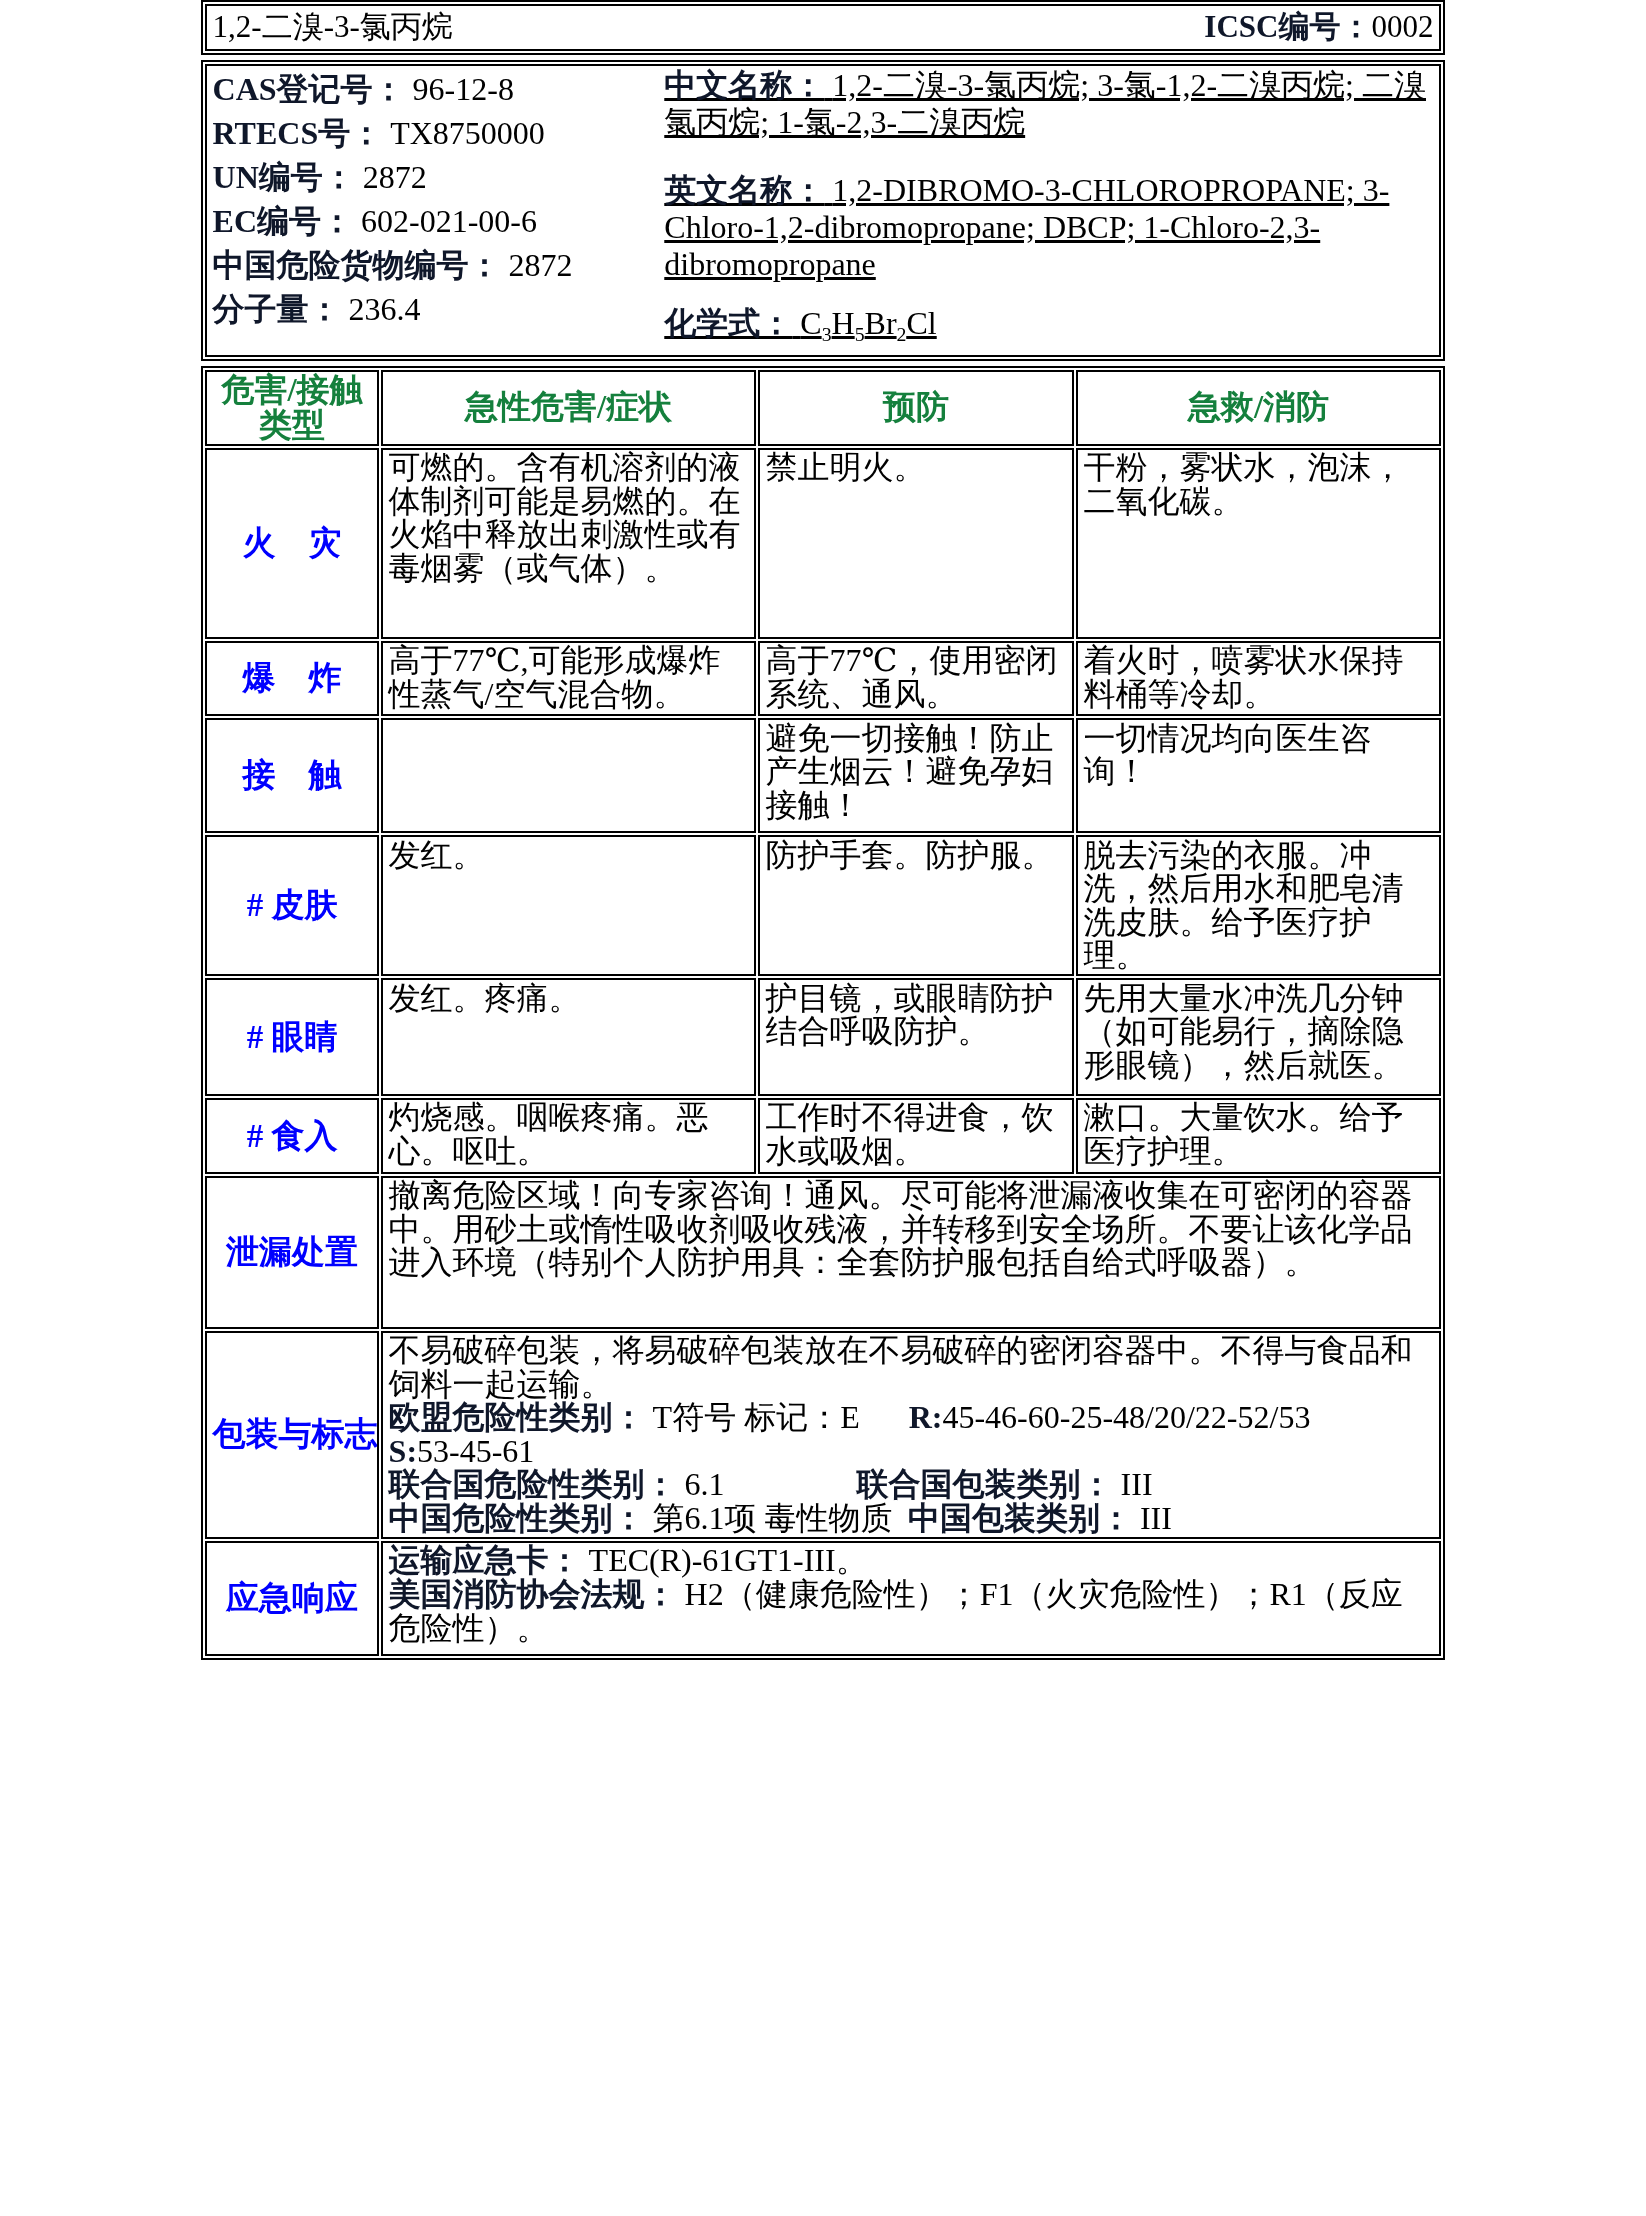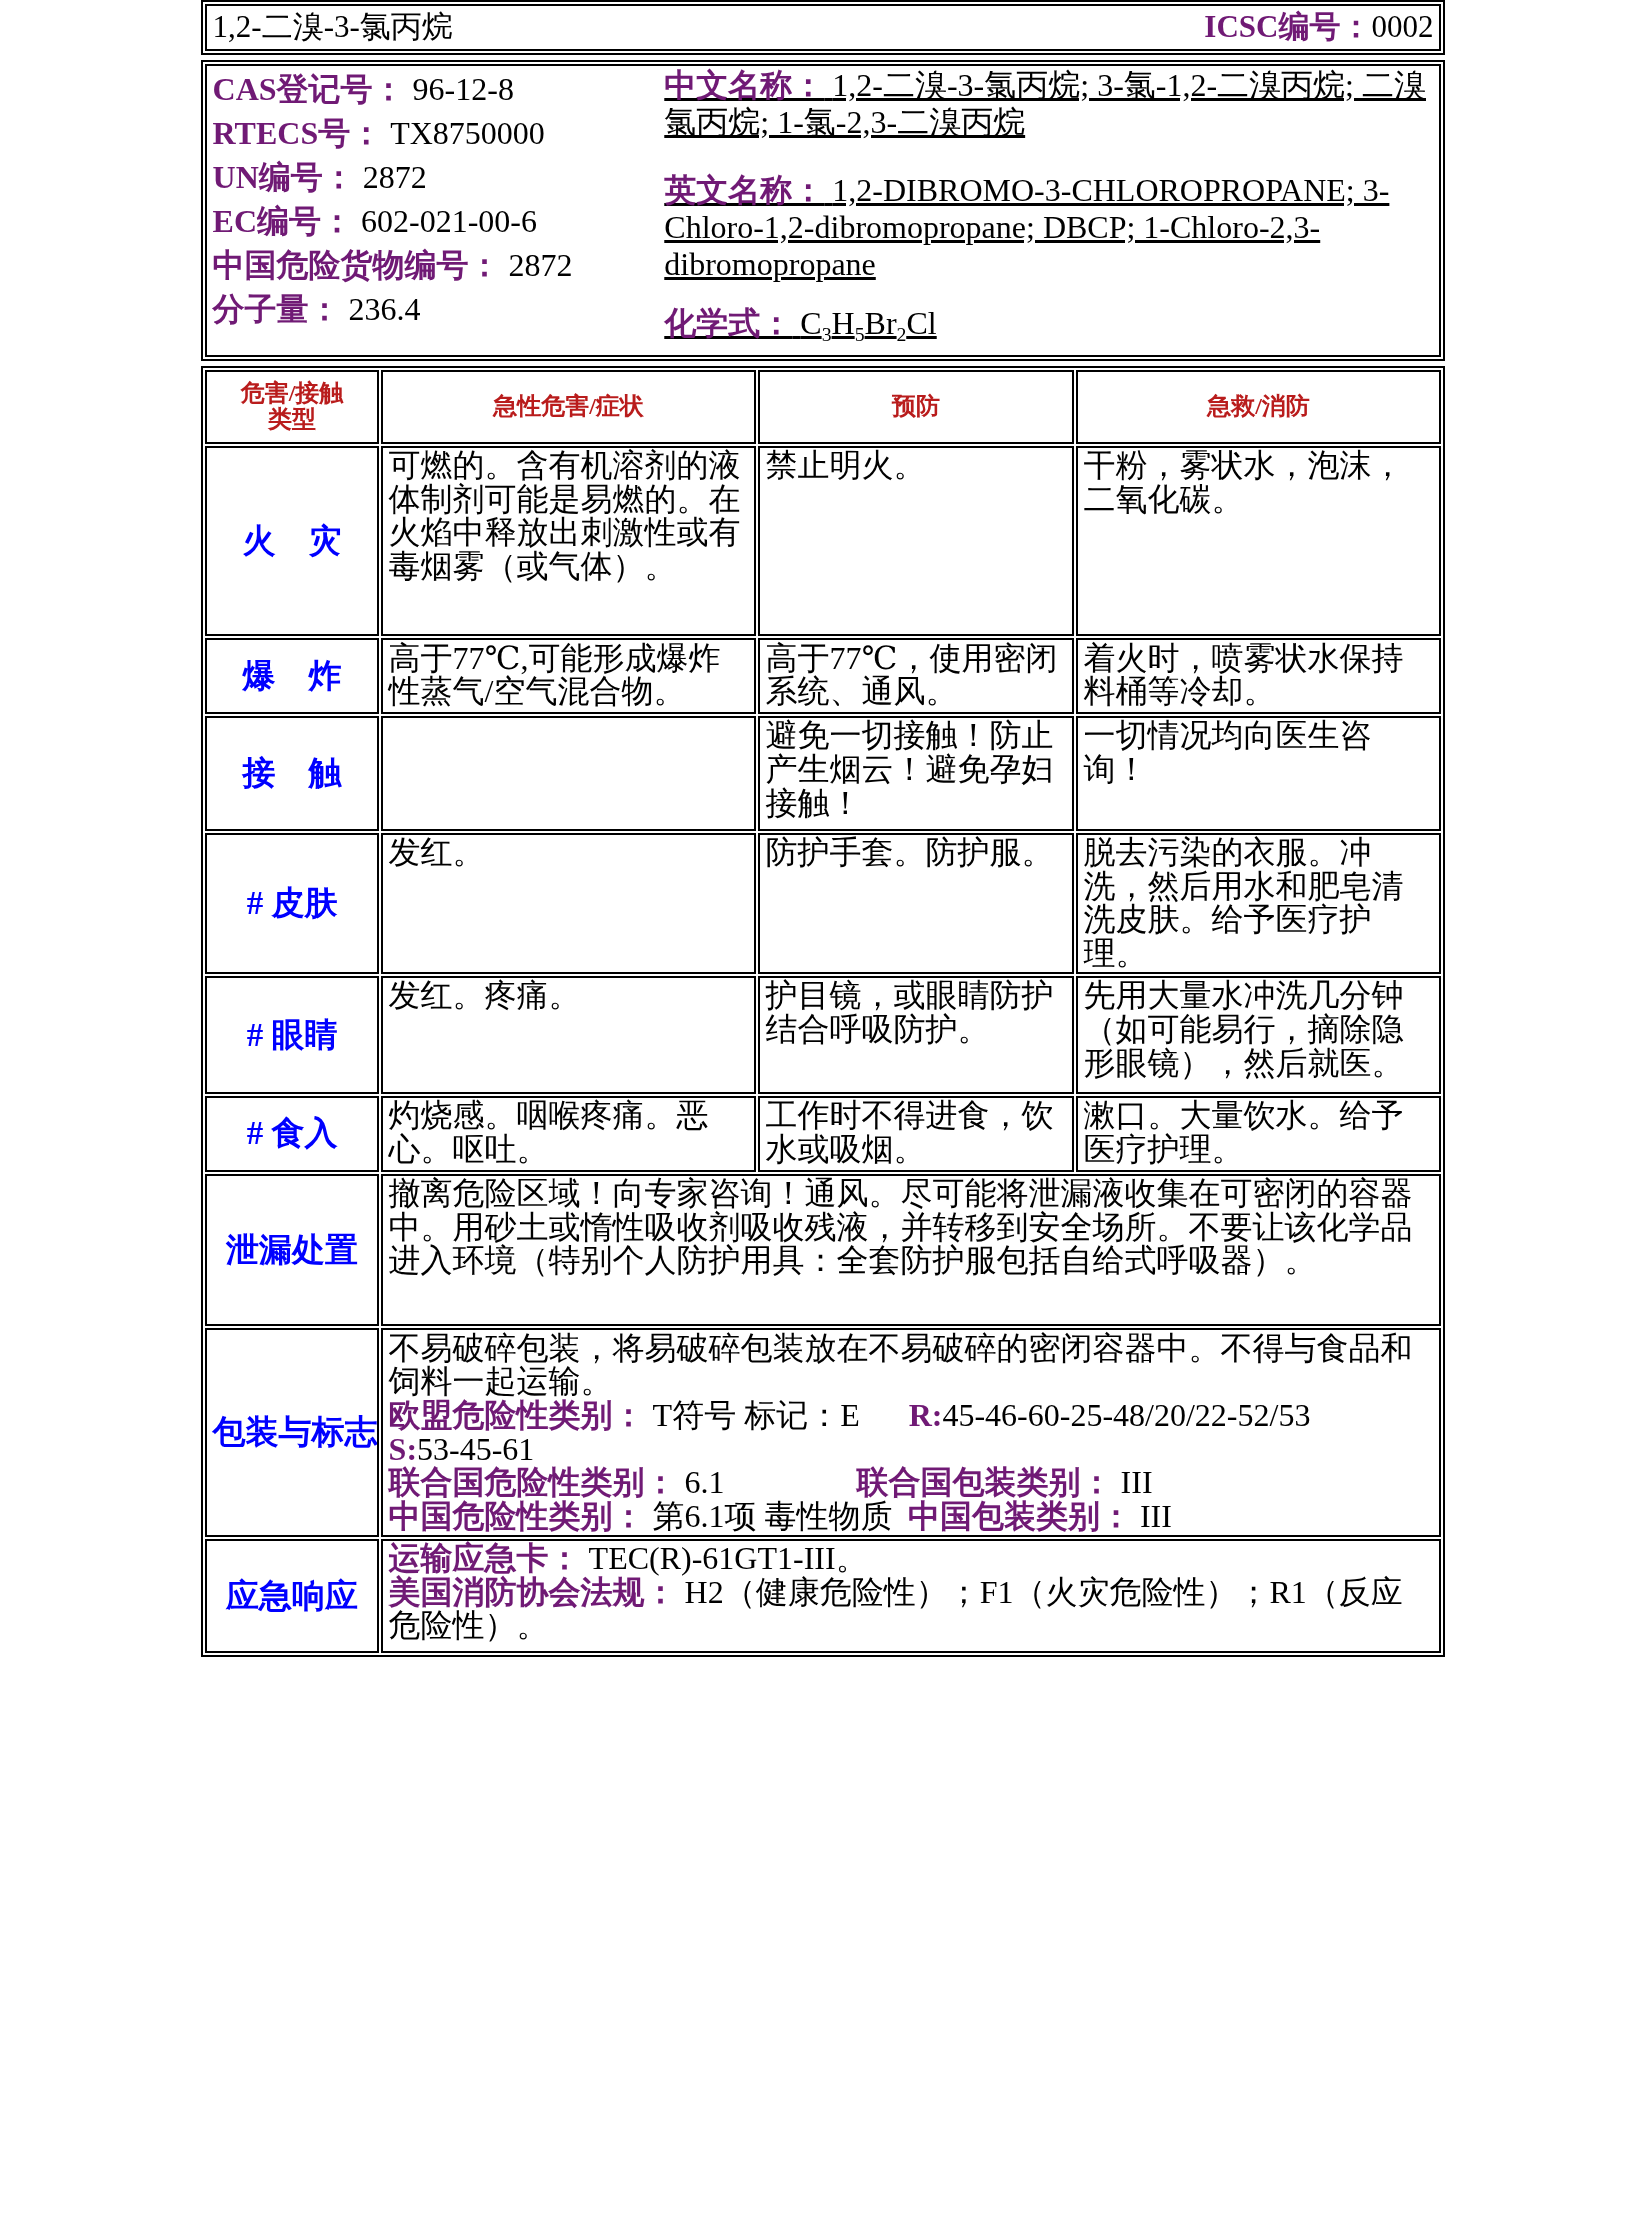--- a/index.html
+++ b/index.html
@@ -35,41 +35,41 @@
   .tbl td {
     border:2.1px solid #000;
     padding:1.4px 5.6px;
     vertical-align:top;
     font-size:32px;
     line-height:1.05;
     background:#fff;
     overflow:hidden;
   }
 
-  .blue { color:#701a75; font-weight:bold; }
+  .blue { color:#0f172a; font-weight:bold; }
 
   
   .namebar { display:flex; justify-content:space-between; align-items:center; min-height:40px; }
   .namebar .chem { font-size:31px;text-align:center; }
   .namebar .icsc { font-size:31px; white-space:nowrap; }
 
   
   .idwrap { display:flex; min-height:262px;justify-content:center; }
   .id-left  { width:37%; }
   .id-left .id-line { line-height:44px; white-space:nowrap; }
   .id-right { width:63%;text-decoration:underline; }
   .id-right .para { line-height:37px; margin:0; }
   .id-right .cn   { margin-bottom:31px; }
   .id-right .formula-line { margin-top:22px; }
   sub { font-size:0.62em; }
 
   
   .hdr td {
-    color:#b91c1c; font-weight:bold; text-align:center; vertical-align:middle;
-    font-size:24px; height:67px;
+    color:#15803d; font-weight:bold; text-align:center; vertical-align:middle;
+    font-size:33px; height:67px;
   }
   .prewrap { white-space:pre-line; }
   td.rowlab {
     color:#0000ff; font-weight:bold; text-align:center; vertical-align:middle;
     font-size:33px; white-space:nowrap;
   }
   .gap-md { margin-left:49px; }
   .gap-lg { margin-left:132px; }
   .gap-sm { margin-left:15.3px; }
   .pk-line, .em-line { margin:0; }

